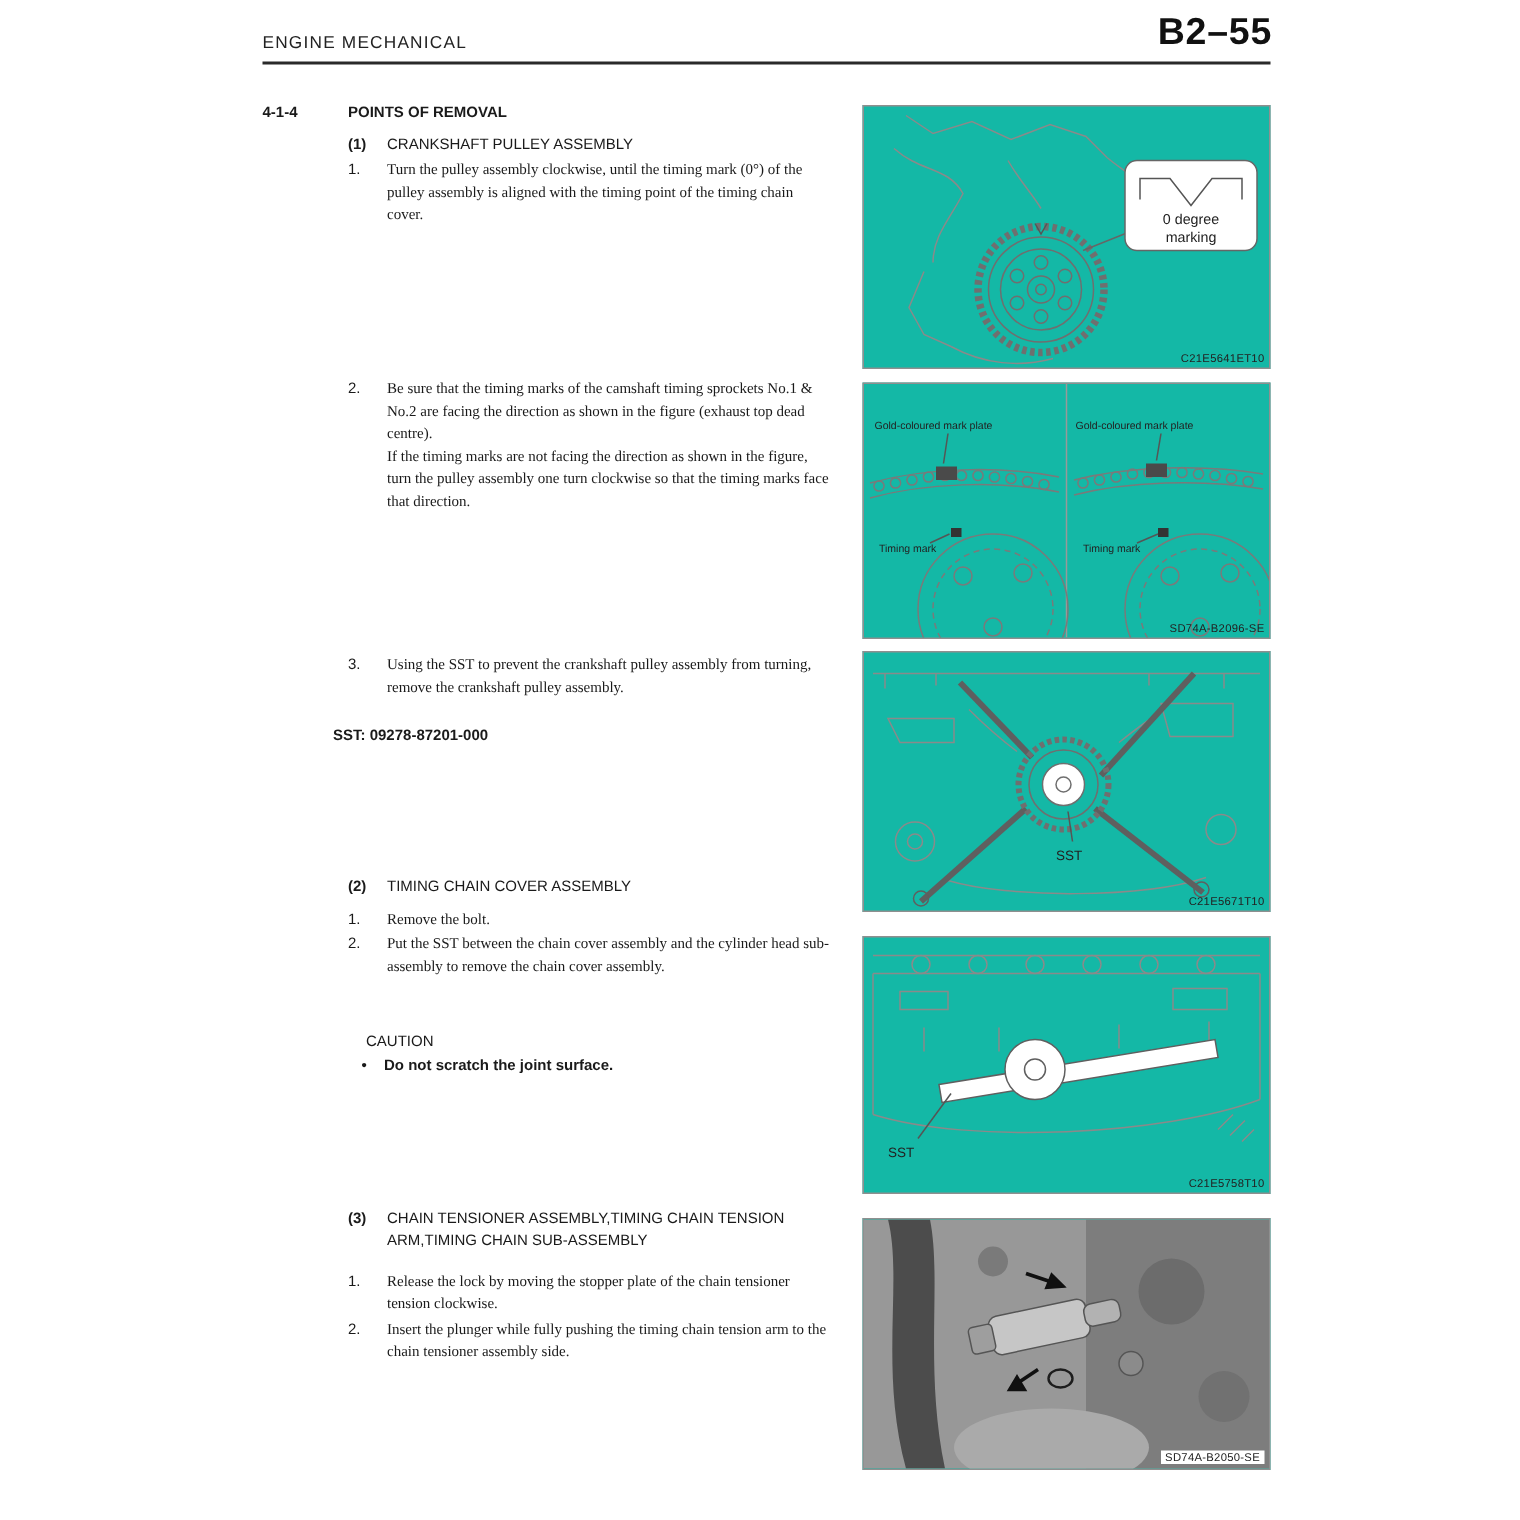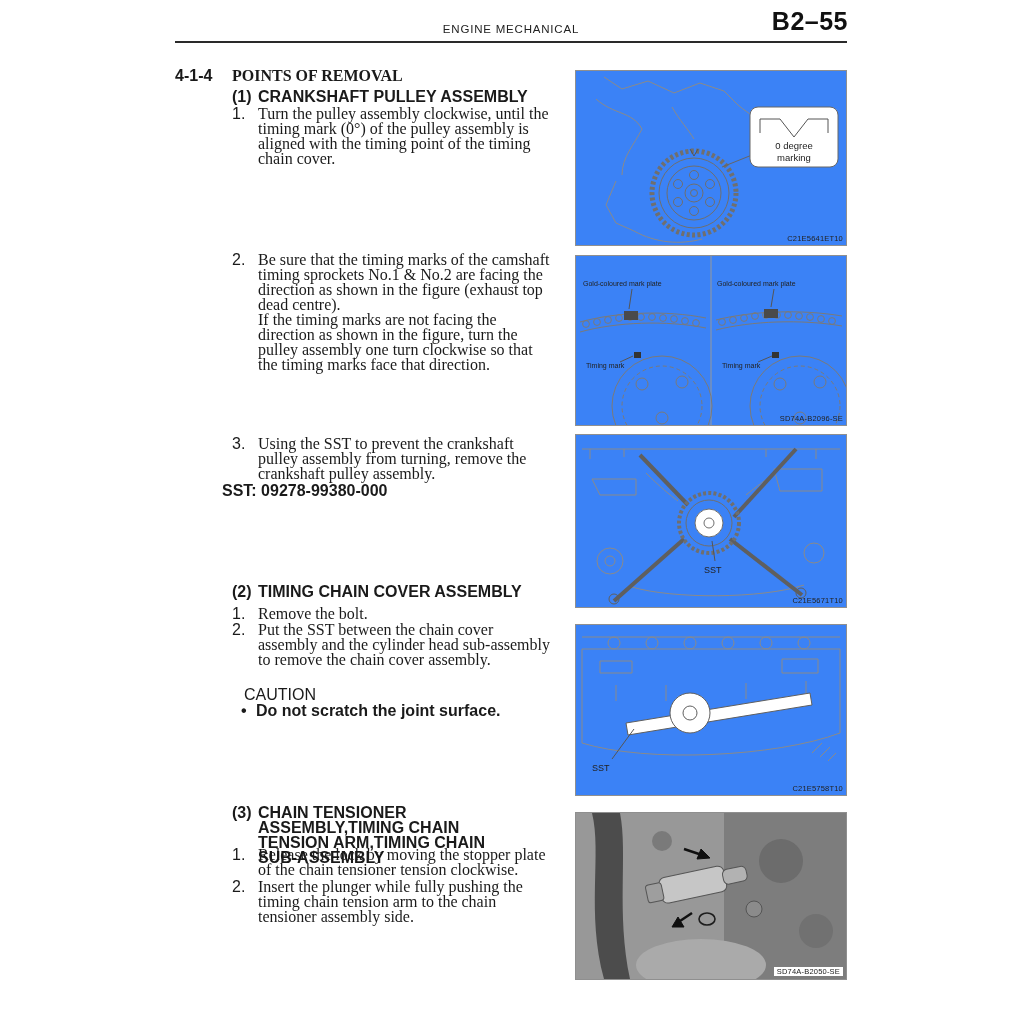--- a/index.html
+++ b/index.html
@@ -2,46 +2,46 @@
 <html><head>
 <meta charset="utf-8">
 <style>
   * { margin:0; padding:0; box-sizing:border-box; }
   html,body { background:#fff; }
   .page {
     position:relative; width:1013px; height:1013px; background:#ffffff;
     font-family:"Liberation Sans","DejaVu Sans",sans-serif; color:#1a1a1a; overflow:hidden;
   }
   
-  .hdr-title { position:absolute; top:23px; left:175px; width:672px; text-align:center;
+  .hdr-title { position:absolute; top:23px; left:175px; width:672px; text-align:left;
                font-size:11.5px; letter-spacing:0.8px; color:#222; }
   .hdr-page  { position:absolute; top:7px; right:165px; font-size:25px; font-weight:bold;
                letter-spacing:0.5px; color:#111; }
   .hdr-rule  { position:absolute; top:41px; left:175px; width:672px; border-top:2px solid #2a2a2a; }
 
   
-  .tblock { position:absolute; left:175px; width:400px; font-size:16px; line-height:15px; }
+  .tblock { position:absolute; left:175px; width:400px; font-size:10px; line-height:15px; }
   .flexrow { display:flex; }
   .sec-num   { flex:0 0 57px; font-weight:bold; }
-  .sec-title { font-weight:bold;font-family:Liberation Serif, serif; }
+  .sec-title { font-weight:bold; }
   .sub-ind   { padding-left:57px; }
   .sub-label { flex:0 0 26px; font-weight:bold; }
-  .sub-title { font-weight:bold; width:300px; }
+  .sub-title { font-weight:normal; width:300px; }
   .sub-title.w265 { width:265px; }
   .step-ind  { padding-left:57px; }
   .step-num  { flex:0 0 26px; }
   .step-text { width:296px; white-space:pre-line;font-family:Liberation Serif, serif; }
   .sst-line  { padding-left:47px; font-weight:bold; }
   .caution-title { padding-left:69px; font-weight:normal; }
   .caution-row   { padding-left:66px; font-weight:bold; }
   .bullet-marker { flex:0 0 15px; }
   .caution-text  { width:290px; }
 
   
-  .figbox { position:absolute; left:575px; width:272px; border:1px solid #8f8f8f; background:#3b82f6; }
+  .figbox { position:absolute; left:575px; width:272px; border:1px solid #8f8f8f; background:#14b8a6; }
   .figbox svg { display:block; width:100%; height:100%; }
   .figbox svg text { font-family:"Liberation Sans","DejaVu Sans",sans-serif; }
   .figcode { position:absolute; right:3px; bottom:2px; font-size:7.5px; color:#222; letter-spacing:0.2px; }
   .figcode.on-photo { background:#fff; padding:0 3px; bottom:3px; }
 </style>
 </head>
 <body>
 
 <div class="page">
 
@@ -68,21 +68,21 @@
     <span class="step-num">2.</span>
     <span class="step-text">Be sure that the timing marks of the camshaft timing sprockets No.1 &amp; No.2 are facing the direction as shown in the figure (exhaust top dead centre).
 If the timing marks are not facing the direction as shown in the figure, turn the pulley assembly one turn clockwise so that the timing marks face that direction.</span>
   </div>
 
   <div class="tblock flexrow step-ind" style="top:436px">
     <span class="step-num">3.</span>
     <span class="step-text">Using the SST to prevent the crankshaft pulley assembly from turning, remove the crankshaft pulley assembly.</span>
   </div>
 
-  <div class="tblock sst-line" style="top:483px">SST: 09278-99380-000</div>
+  <div class="tblock sst-line" style="top:483px">SST: 09278-87201-000</div>
 
   <div class="tblock flexrow sub-ind" style="top:584px">
     <span class="sub-label">(2)</span>
     <span class="sub-title">TIMING CHAIN COVER ASSEMBLY</span>
   </div>
 
   <div class="tblock flexrow step-ind" style="top:606px">
     <span class="step-num">1.</span>
     <span class="step-text">Remove the bolt.</span>
   </div>

